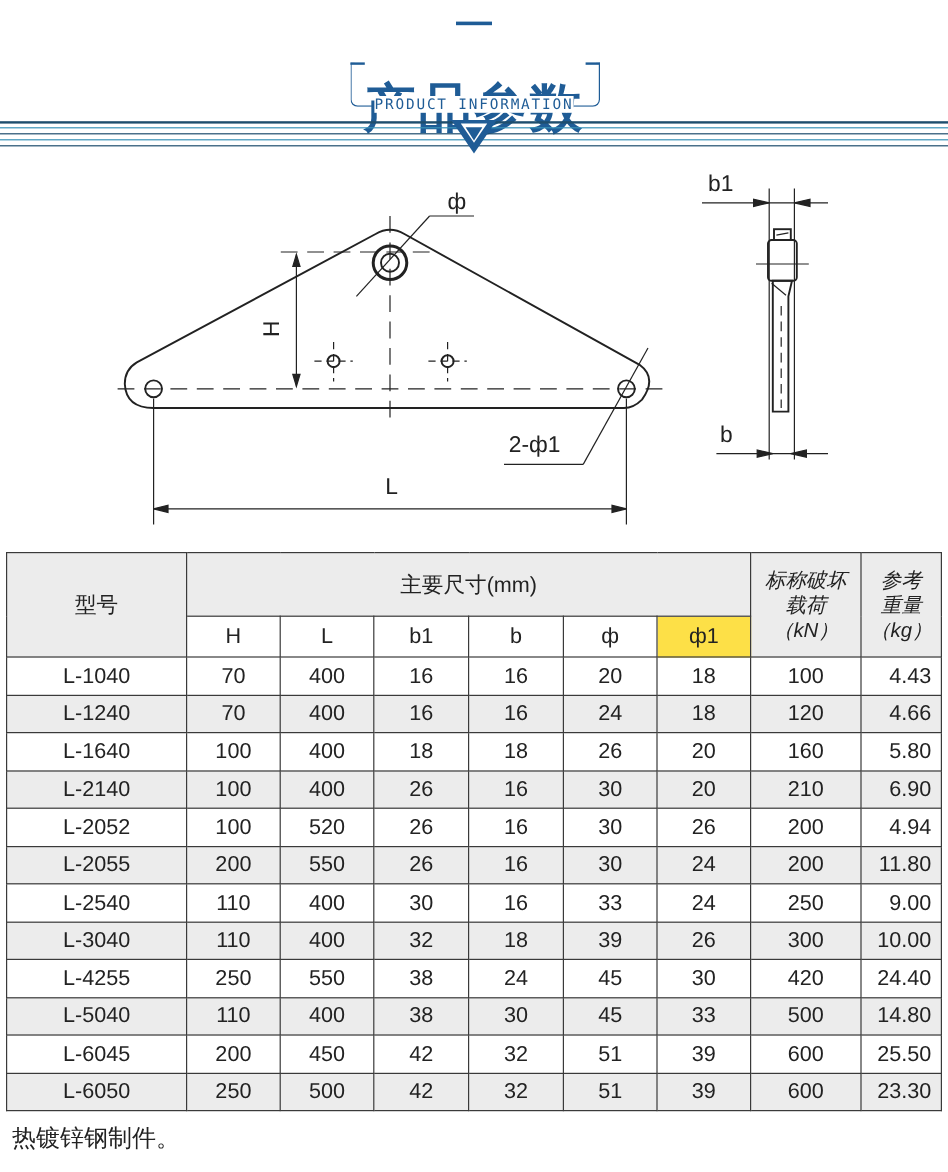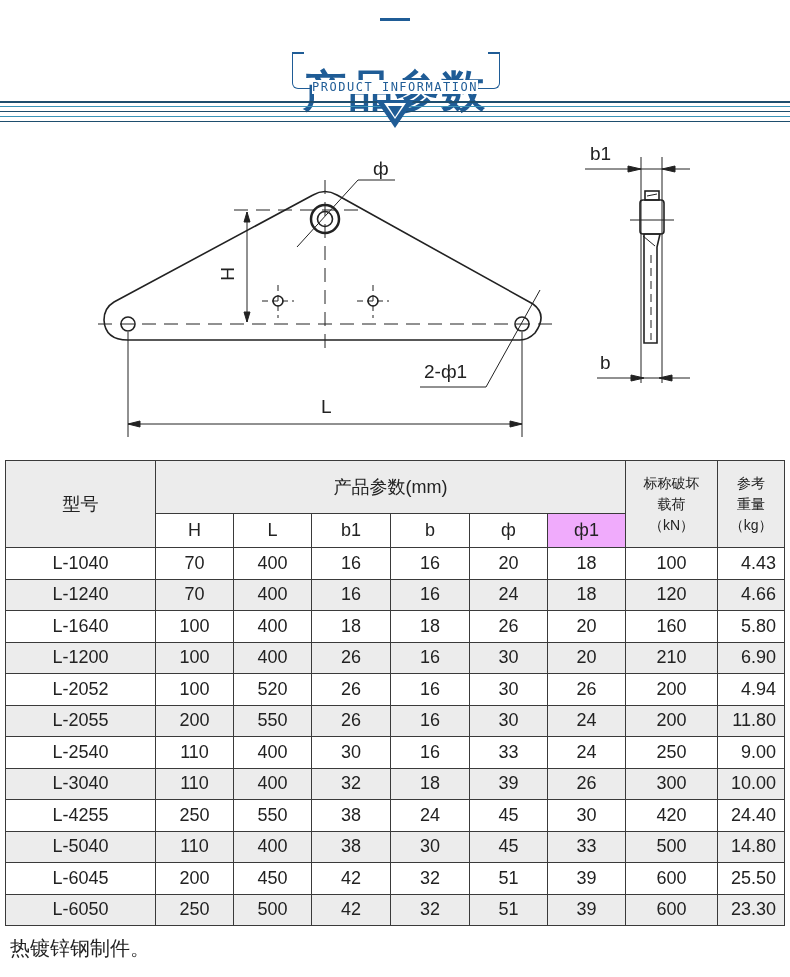--- a/index.html
+++ b/index.html
@@ -41,21 +41,21 @@
   table.spec { position:absolute; left:5px; top:460px; width:779px; border-collapse:collapse;
                table-layout:fixed; font-size:18px; }
   table.spec td, table.spec th { border:1.5px solid #3a3a3a; text-align:center; padding:0;
                font-weight:normal; color:#222; }
   table.spec thead th { background:#ececec; }
   table.spec .h1 { height:53px; }
   table.spec .h2 { height:34px; }
   table.spec tbody tr { height:31.5px; }
   table.spec tbody tr.alt td { background:#ececec; }
   table.spec tbody td.num-r { text-align:right; padding-right:8px; }
-  table.spec .small { font-size:14px; line-height:21px; }
+  table.spec .small { font-size:17px; line-height:21px;font-style:italic; }
   .note { position:absolute; left:10px; top:935px; font-size:20px; color:#222; }
 </style>
 </head>
 <body>
 
 <div class="banner">
   <div class="topbar"></div>
   <div class="frame-l"></div>
   <div class="frame-r"></div>
   <div class="frame"></div>
@@ -149,39 +149,39 @@
       <col style="width:79px">
     <col style="width:79px">
       <col style="width:78px">
       <col style="width:78px">
       <col style="width:92px">
       <col style="width:67px">
   </colgroup>
   <thead>
     <tr class="h1">
       <th rowspan="2">型号</th>
-      <th colspan="6">产品参数(mm)</th>
+      <th colspan="6">主要尺寸(mm)</th>
       <th rowspan="2" class="small">
         <div>标称破坏</div>
         <div>载荷</div>
         <div>（kN）</div>
       </th>
       <th rowspan="2" class="small">
         <div>参考</div>
         <div>重量</div>
         <div>（kg）</div>
       </th>
     </tr>
     <tr class="h2">
       <th style="background:#fff">H</th>
       <th style="background:#fff">L</th>
       <th style="background:#fff">b1</th>
       <th style="background:#fff">b</th>
       <th style="background:#fff">ф</th>
-      <th style="background:#f0abfc">ф1</th>
+      <th style="background:#fde047">ф1</th>
     </tr>
   </thead>
   <tbody id="tbody">
       <tr>
         <td>L-1040</td>
         <td>70</td>
         <td>400</td>
         <td>16</td>
         <td>16</td>
         <td>20</td>
@@ -205,21 +205,21 @@
         <td>100</td>
         <td>400</td>
         <td>18</td>
         <td>18</td>
         <td>26</td>
         <td>20</td>
         <td>160</td>
         <td class="num-r">5.80</td>
       </tr>
       <tr class="alt">
-        <td>L-1200</td>
+        <td>L-2140</td>
         <td>100</td>
         <td>400</td>
         <td>26</td>
         <td>16</td>
         <td>30</td>
         <td>20</td>
         <td>210</td>
         <td class="num-r">6.90</td>
       </tr>
       <tr>

